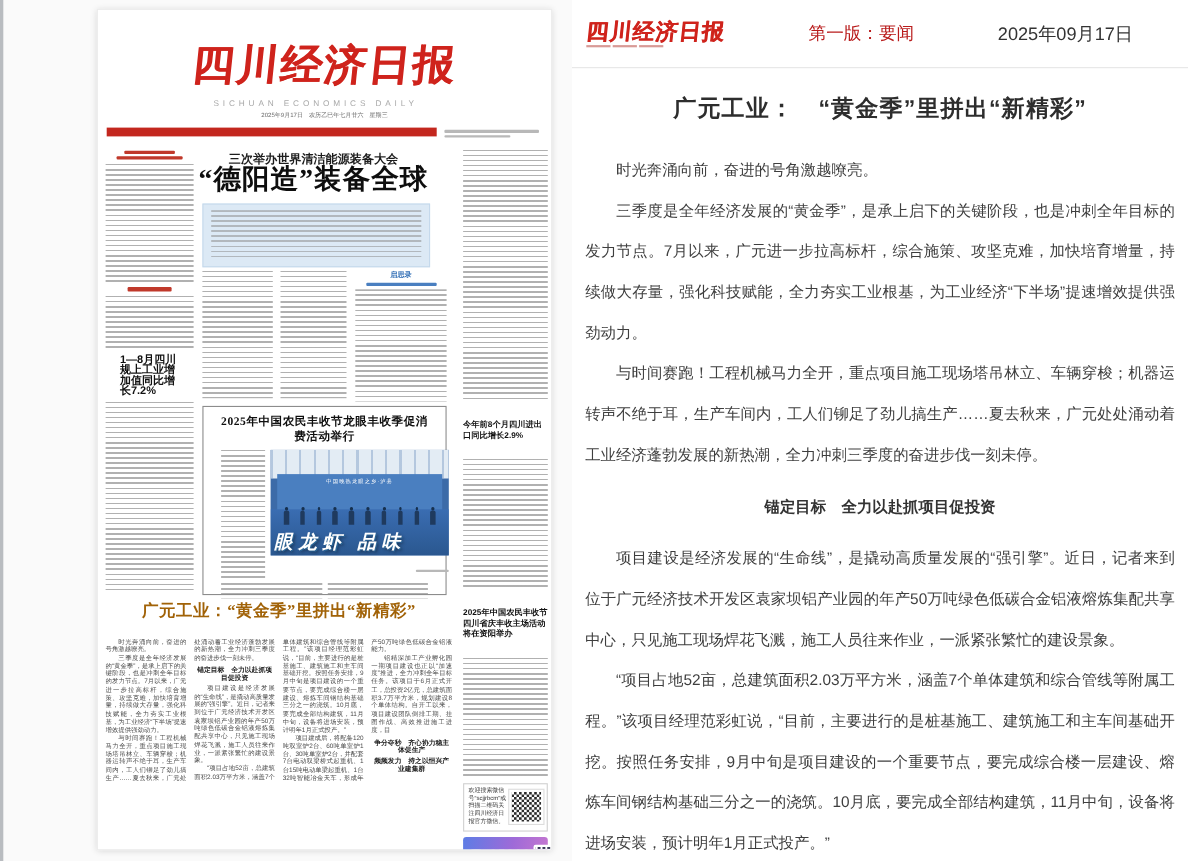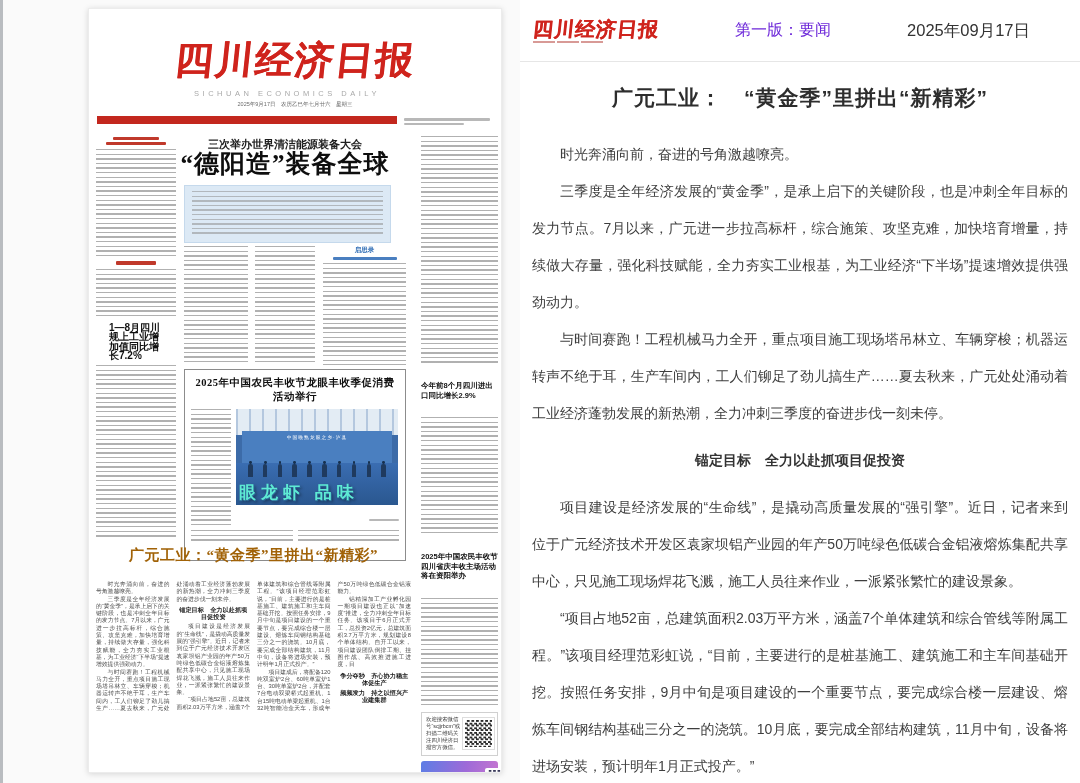--- a/index.html
+++ b/index.html
@@ -34,36 +34,36 @@
           font-family:"Liberation Serif","DejaVu Serif",serif;}
   .lead-box{position:absolute;top:176px;left:95px;width:207px;height:58px;background:#dce9f5;
           border:1px solid #c5d9ec;padding:5px 7px;box-sizing:border-box;}
 
   .colA{position:absolute;top:128px;left:7px;width:80px;}
   .colA-headline{font-size:10px;line-height:9.5px;font-weight:700;color:#111;margin:4px 13px;}
 
   .midc{position:absolute;top:237px;height:118px;}
   .qisilu{font-size:6.5px;font-weight:700;color:#2f6db5;text-align:center;margin-bottom:2px;}
 
-  .fest-box{position:absolute;top:360px;left:95px;width:222px;height:192px;border:1px solid #8c8c8c;
-            padding:5px 6px;box-sizing:border-box;background:#fff;}
+  .fest-box{position:absolute;top:360px;left:95px;width:222px;height:172px;border:1px solid #8c8c8c;
+            padding:5px 16px;box-sizing:border-box;background:#fff;}
   .fest-headline{font-size:10.5px;font-weight:700;color:#0f0f0f;text-align:center;letter-spacing:.5px;
             font-family:"Liberation Serif","DejaVu Serif",serif;margin:1px 0 5px;}
   .fest-flex{display:flex;gap:5px;}
   .photo{position:relative;width:162px;height:96px;overflow:hidden;background:#3c6ba8;flex:none;}
   .photo-sky{position:absolute;top:0;left:0;right:0;height:26px;background:#e3ecf4;
      background-image:repeating-linear-gradient(90deg,rgba(110,145,190,.4) 0 2px,transparent 2px 13px);}
   .photo-backdrop{position:absolute;top:22px;left:6px;right:6px;height:34px;background:#4a7fc0;
      color:#fff;font-size:4.8px;text-align:center;padding-top:3px;letter-spacing:1px;}
   .photo-stage{position:absolute;bottom:0;left:0;right:0;height:42px;background:linear-gradient(#3a6db2,#2a578f);}
   .photo-people{position:absolute;bottom:28px;left:12px;right:12px;display:flex;justify-content:space-between;}
   .fig{width:4.5px;height:13px;background:#1f3a5e;border-radius:2px 2px 0 0;position:relative;}
   .fig::before{content:"";position:absolute;top:-3px;left:.9px;width:2.8px;height:2.8px;border-radius:50%;background:#16304e;}
   .photo-bigtext{position:absolute;bottom:1px;left:3px;right:0;font-size:17px;font-weight:900;
-     color:#5eead4;letter-spacing:5px;white-space:nowrap;
+     font-style:italic;color:#ffffff;letter-spacing:5px;white-space:nowrap;
      text-shadow:1px 1px 0 #2a6496,2px 2px 3px rgba(0,0,0,.45);}
   .photo-caption{margin-top:2px;text-align:right;}
 
   .np-headline{position:absolute;top:537px;left:7px;width:315px;text-align:center;
      font-size:15px;font-weight:900;color:#a16207;letter-spacing:.5px;
      font-family:"Liberation Serif","DejaVu Serif",serif;}
   .np-cols{position:absolute;top:572px;left:7px;width:315px;height:186px;overflow:hidden;
      column-count:4;column-gap:7px;font-size:5.8px;line-height:7.3px;color:#4a4a4a;text-align:justify;}
   .np-cols .blk-p{text-indent:2em;margin:0;}
   .np-cols .blk-h{font-weight:700;text-align:center;color:#1c1c1c;margin:3px 0;font-size:6.2px;text-indent:0;}
@@ -91,21 +91,21 @@
   .sb-footer i{display:block;flex:1;background:#9a9a9a;height:3px;}
 
   
   .reader{position:absolute;left:520px;top:0;width:560px;height:783px;background:#fff;}
   .reader-header{height:62px;display:flex;align-items:center;padding:0 20px 0 13px;
       border-bottom:1px solid #e6e6e6;box-sizing:border-box;}
   .r-logo{color:#cf231c;font-weight:900;font-size:20px;letter-spacing:1px;transform:skewX(-6deg);
       text-shadow:.5px 0 #cf231c;line-height:20px;}
   .r-logo-sub{margin-top:2px;display:flex;gap:2px;width:70px;}
   .r-logo-sub i{display:block;height:2px;flex:1;background:#d89a96;}
-  .r-edition{flex:1;text-align:center;color:#6d28d9;font-size:16px;}
+  .r-edition{flex:1;text-align:center;color:#b91c1c;font-size:16px;}
   .r-date{color:#333;font-size:16.5px;margin-right:30px;}
   .article-title{margin:22px 12px 24px;text-align:center;font-size:21px;font-weight:700;
       color:#2d2d2d;letter-spacing:1px;}
   .article-body{padding:0 12px;font-size:14px;line-height:37px;color:#3e3e3e;text-align:justify;}
   .article-body .blk-p{text-indent:2em;margin:0;}
   .article-body .blk-h{text-align:center;font-weight:700;color:#333;margin:10px 0;text-indent:0;}
 </style>
 </head>
 <body>
 

